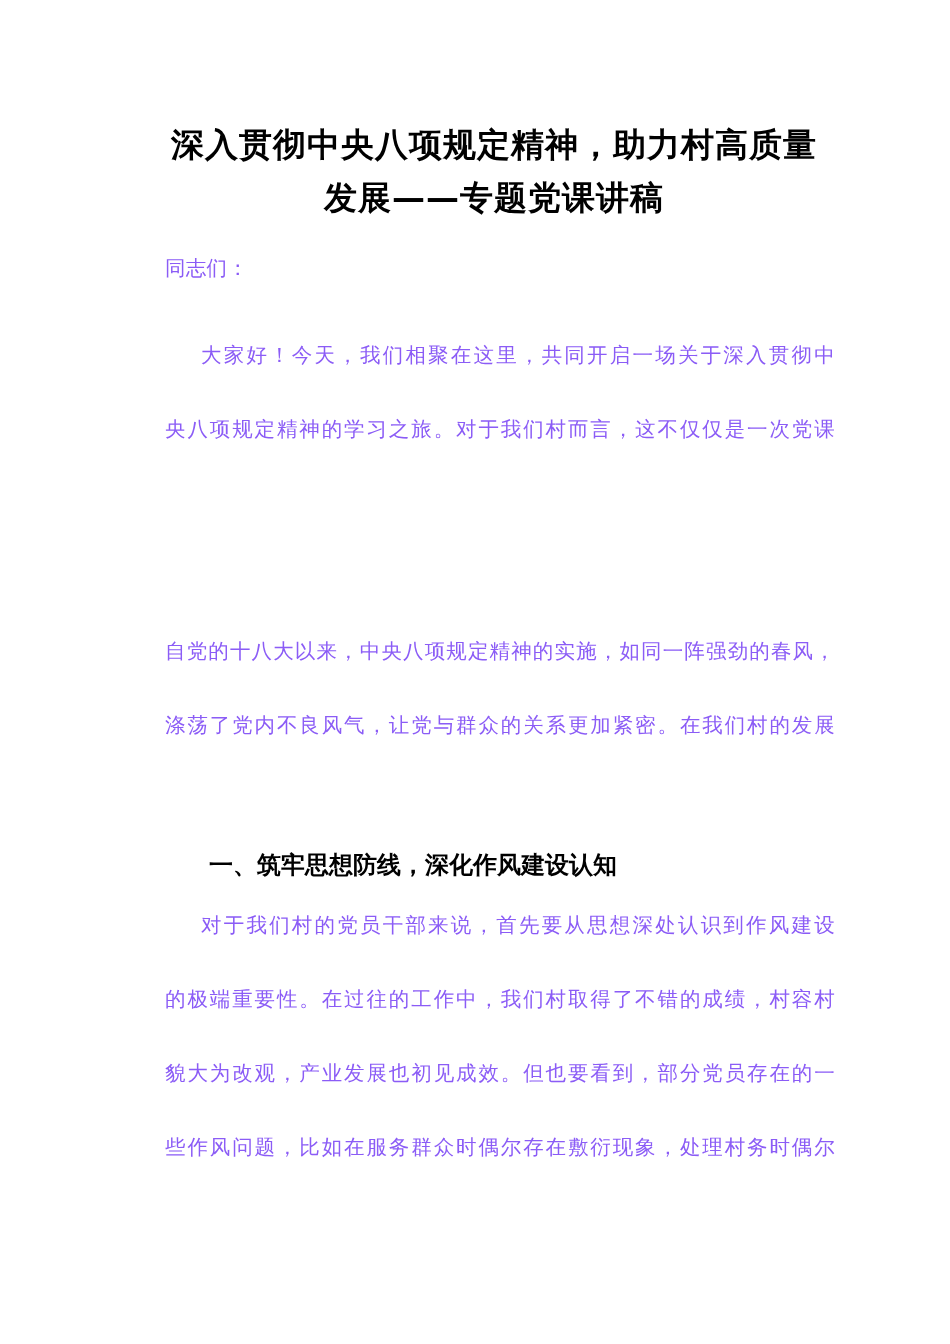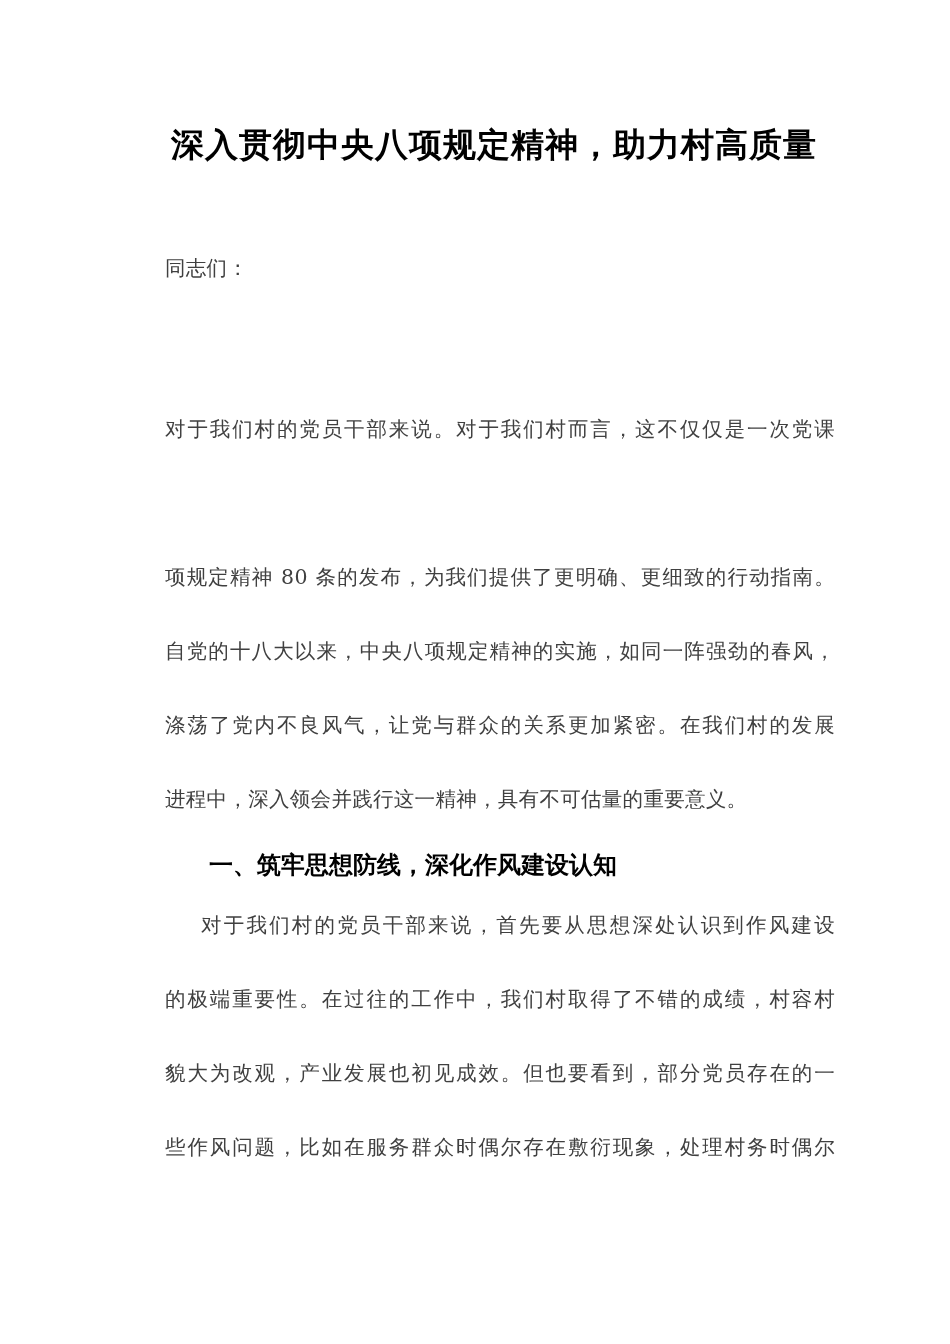--- a/index.html
+++ b/index.html
@@ -8,49 +8,49 @@
   .title {
     position: absolute; left: 100px; width: 750px; top: 118px;
     text-align: center;
     font-family: "DejaVu Serif", "Liberation Serif", serif;
     font-weight: bold; font-size: 33px; line-height: 53px; color: #000;
     letter-spacing: 1px;
   }
   .line {
     position: absolute; left: 146px; width: 670px;
     font-family: "DejaVu Serif", "Liberation Serif", serif;
-    font-size: 20.5px; line-height: 24px; color: #404040;
+    font-size: 20.5px; line-height: 24px; color: #8b5cf6;
     white-space: nowrap;
     letter-spacing: 0.3px;
   }
   .justify { text-align: justify; text-align-last: justify; }
   .indent { padding-left: 36px; width: 634px; }
   .heading {
     position: absolute; left: 190px;
     font-family: "DejaVu Sans", "Liberation Sans", sans-serif;
     font-weight: bold; font-size: 24px; line-height: 24px; color: #000;
     white-space: nowrap;
   }
 </style>
 </head>
 <body>
 
 <div class="page">
 
   <div class="title">
     <div>深入贯彻中央八项规定精神，助力村高质量</div>
+    <div>发展——专题党课讲稿</div>
   </div>
 
   <div class="line" style="top:256px;">同志们：</div>
 
-  <div class="line justify" style="top:417px;">对于我们村的党员干部来说。对于我们村而言，这不仅仅是一次党课</div>
-  <div class="line justify" style="top:565px;">项规定精神 80 条的发布，为我们提供了更明确、更细致的行动指南。</div>
+  <div class="line justify indent" style="top:343px;">大家好！今天，我们相聚在这里，共同开启一场关于深入贯彻中</div>
+  <div class="line justify" style="top:417px;">央八项规定精神的学习之旅。对于我们村而言，这不仅仅是一次党课</div>
   <div class="line justify" style="top:713px;">涤荡了党内不良风气，让党与群众的关系更加紧密。在我们村的发展</div>
   <div class="line justify" style="top:639px;">自党的十八大以来，中央八项规定精神的实施，如同一阵强劲的春风，</div>
-  <div class="line" style="top:787px;">进程中，深入领会并践行这一精神，具有不可估量的重要意义。</div>
 
   <div class="heading" style="top:853px;">一、筑牢思想防线，深化作风建设认知</div>
 
   <div class="line justify" style="top:987px;">的极端重要性。在过往的工作中，我们村取得了不错的成绩，村容村</div>
   <div class="line justify indent" style="top:913px;">对于我们村的党员干部来说，首先要从思想深处认识到作风建设</div>
   <div class="line justify" style="top:1061px;">貌大为改观，产业发展也初见成效。但也要看到，部分党员存在的一</div>
   <div class="line justify" style="top:1135px;">些作风问题，比如在服务群众时偶尔存在敷衍现象，处理村务时偶尔</div>
 
 </div>
 

